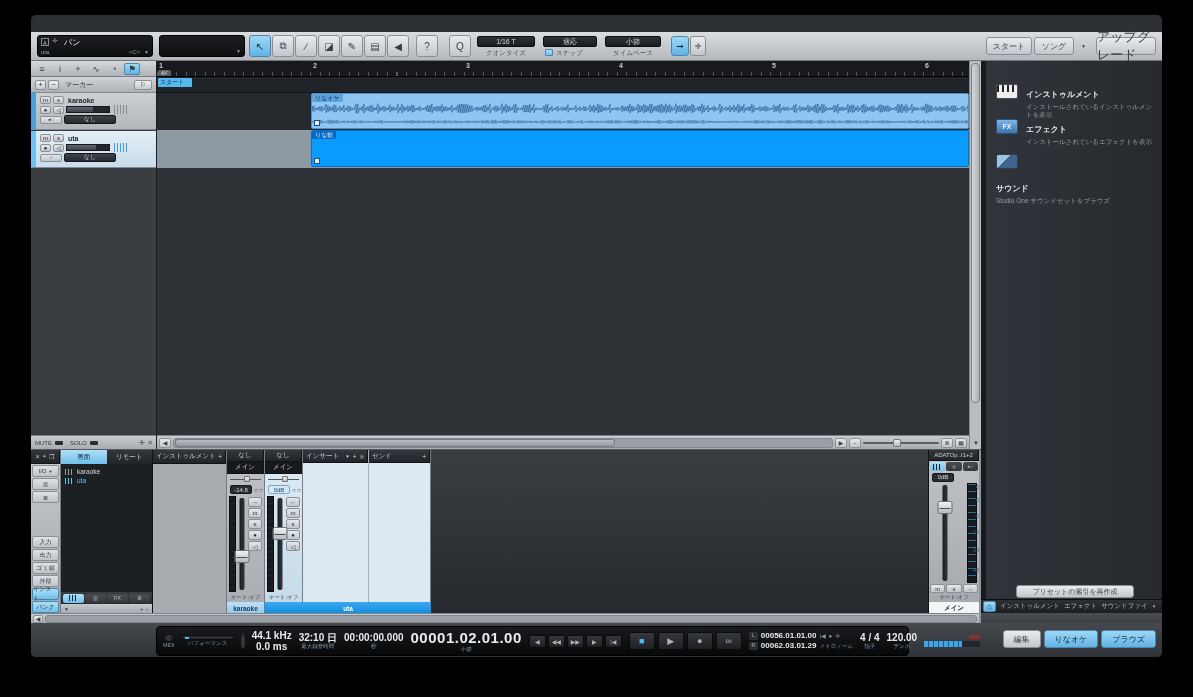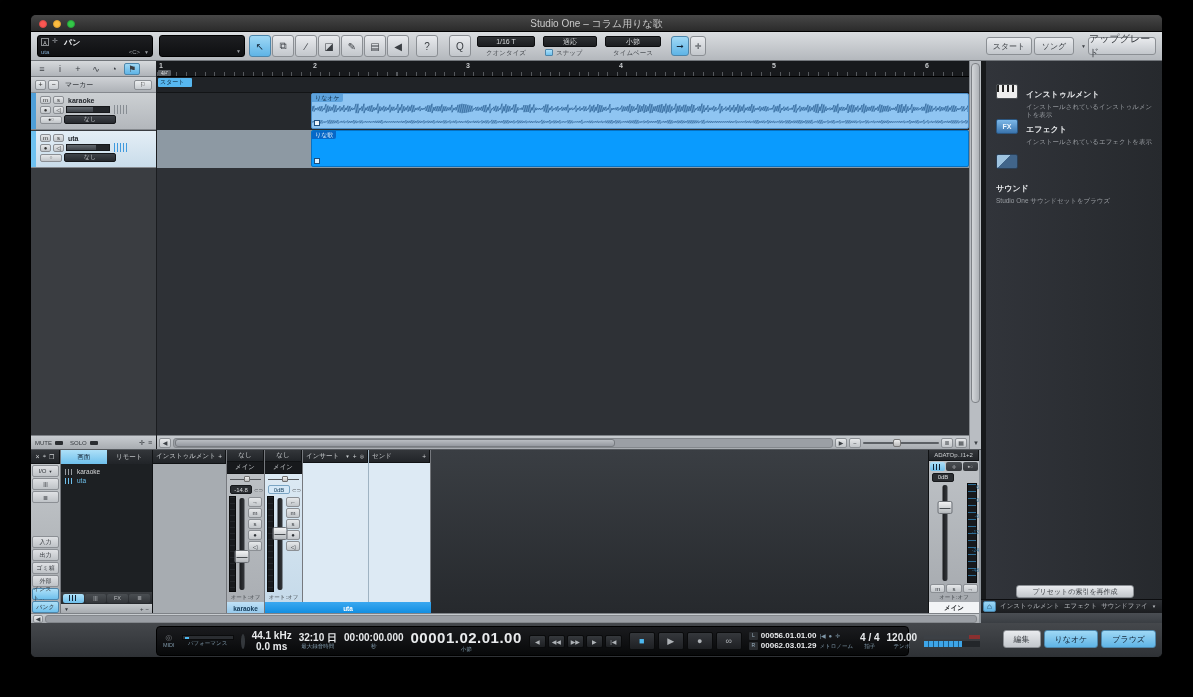--- a/index.html
+++ b/index.html
@@ -166,32 +166,26 @@
   .lr{font-size:8px;font-weight:bold;white-space:nowrap;}
   .lrtag{width:9px;height:8px;background:#2a2d31;border-radius:1px;font-size:5px;color:#9fb6c6;display:flex;align-items:center;justify-content:center;}
   #viewbtns{position:absolute;right:8px;top:7px;display:flex;gap:3px;}
   .vbtn{height:18px;padding:0 10px;font-size:8px;}
 </style>
 </head>
 <body>
 
 <div id="win">
 
-  <div id="titlebar">
-    <span class="tl" style="left:8px;background:#fc5753;border:1px solid #d94a46;"></span>
-    <span class="tl" style="left:22px;background:#fdbc40;border:1px solid #dfa133;"></span>
-    <span class="tl" style="left:36px;background:#34c748;border:1px solid #27a33a;"></span>
-    <div id="title">Studio One – コラム用りな歌</div>
-  </div>
 
   <div id="toolbar">
     <div class="blackbox abs" style="left:6px;top:3px;width:116px;height:22px;">
       <span class="abs" style="left:3px;top:2px;width:8px;height:8px;border:1px solid #8a8d90;font-size:5px;color:#cfd2d5;text-align:center;line-height:8px;">A</span>
       <span class="abs" style="left:14px;top:1px;font-size:7px;color:#9a9ea3;">✛</span>
-      <span class="abs" style="left:26px;top:1px;font-size:8px;color:#eceef0;font-weight:bold;">パン</span>
+      <span class="abs" style="left:26px;top:1px;font-size:8px;color:#eceef0;font-weight:normal;">パン</span>
       <span class="abs" style="left:3px;bottom:1px;font-size:6px;color:#7fa8cc;">uta</span>
       <span class="abs" style="right:12px;bottom:1px;font-size:6px;color:#9a9ea3;">&lt;C&gt;</span>
       <span class="abs" style="right:3px;bottom:1px;font-size:5px;color:#9a9ea3;">▼</span>
     </div>
     <div class="blackbox abs" style="left:128px;top:3px;width:86px;height:22px;">
       <span class="abs" style="right:3px;bottom:2px;font-size:5px;color:#9a9ea3;">▼</span>
     </div>
 
     <div class="tbtn blue abs" style="left:218px;top:3px;width:22px;height:22px;">↖</div>
     <div class="tbtn abs" style="left:241px;top:3px;width:22px;height:22px;">⧉</div>
@@ -212,21 +206,21 @@
 
     <div class="chip abs" style="left:574px;top:4px;width:56px;height:11px;">小節</div>
     <div class="lbl abs" style="left:574px;top:17px;width:56px;text-align:center;">タイムベース</div>
 
     <div class="tbtn blue abs" style="left:640px;top:4px;width:18px;height:20px;font-size:9px;">➞</div>
     <div class="tbtn abs" style="left:659px;top:4px;width:16px;height:20px;font-size:8px;">✛</div>
 
     <div class="tbtn abs" style="right:130px;top:5px;width:46px;height:18px;font-size:8px;">スタート</div>
     <div class="tbtn abs" style="right:88px;top:5px;width:40px;height:18px;font-size:8px;">ソング</div>
     <span class="abs" style="right:76px;top:11px;font-size:5px;color:#3c4045;">▼</span>
-    <div class="tbtn abs" style="right:6px;top:5px;width:68px;height:18px;font-size:10px;">アップグレード</div>
+    <div class="tbtn abs" style="right:6px;top:5px;width:60px;height:18px;font-size:13px;">アップグレード</div>
   </div>
 
   <div id="content">
 
     <div id="headcol">
       <div id="hicons">
         <span class="hic">≡</span>
         <span class="hic">i</span>
         <span class="hic">+</span>
         <span class="hic">∿</span>

